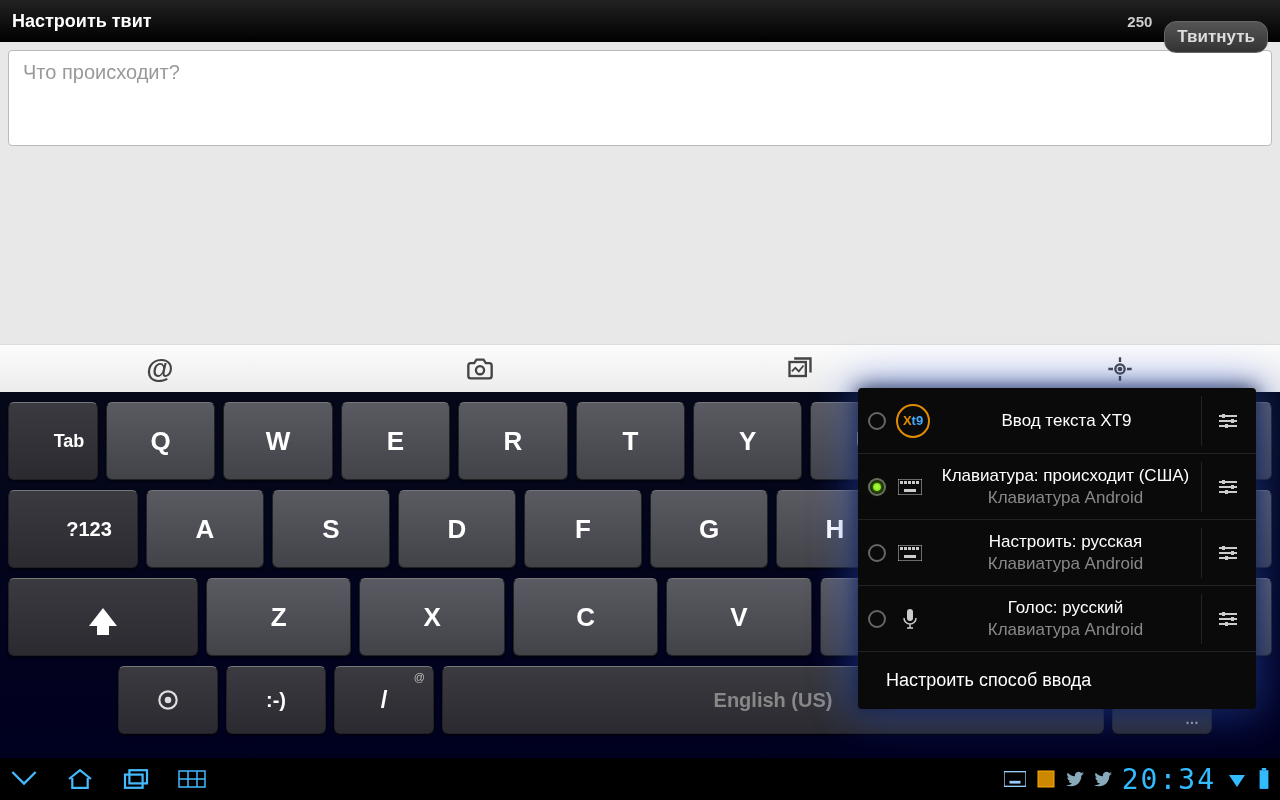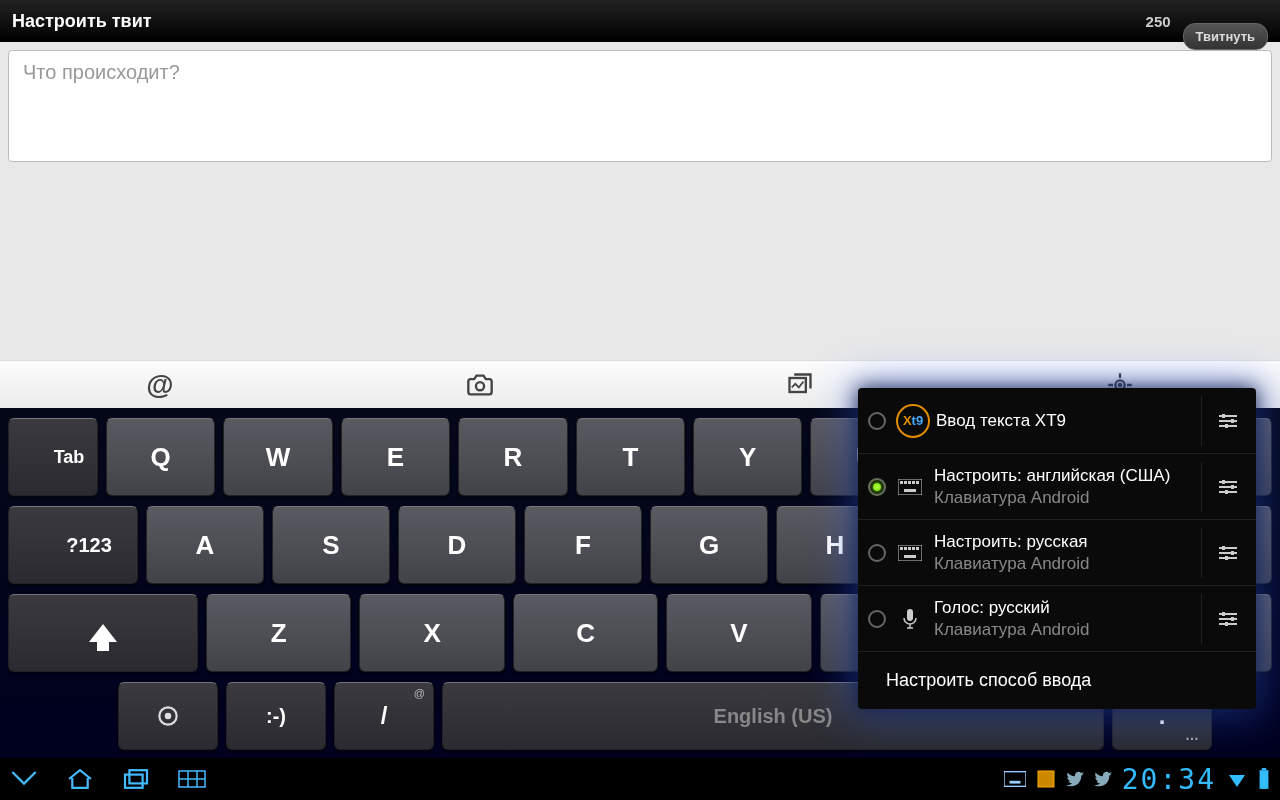--- a/index.html
+++ b/index.html
@@ -25,30 +25,30 @@
   font-size: 18px;
 }
 .header-right { display: flex; align-items: center; gap: 12px; }
 .char-count { color: #ccc; font-size: 15px; font-weight: bold; }
 .tweet-btn {
   background: linear-gradient(#555,#333);
   color: #ddd;
   border: 1px solid #666;
   border-radius: 12px;
   padding: 5px 12px;
-  font-size: 13px;
+  font-size: 17px;
   font-weight: bold;
   cursor: pointer;
   margin-top: 31px;
 }
 .compose {
   margin: 8px;
   border: 1px solid #bbb;
   border-radius: 4px;
-  height: 112px;
+  height: 96px;
   background: #fff;
   padding: 10px 14px;
 }
 .compose-placeholder { color: #999; font-size: 20px; }
 .midspace { height: 190px; background: #e8e8e8; }
 .toolbar {
   height: 48px;
   background: linear-gradient(#fcfcfc,#ececec);
   display: flex;
   border-top: 1px solid #ddd;
@@ -128,21 +128,21 @@
 .radio.selected::after {
   content:''; width:8px; height:8px; border-radius:50%;
   background: radial-gradient(#b6ff4a,#6adc00);
   box-shadow: 0 0 6px #8f0;
 }
 .method-icon {
   width: 28px; height:20px; margin-right:10px;
   display:flex; align-items:center; justify-content:center;
   color:#ccc; flex-shrink:0;
 }
-.method-text { flex:1; overflow:hidden;}
+.method-text { flex:1; overflow:hidden;text-align:center;}
 .method-title { color:#fff; font-size:17px; white-space:nowrap; overflow:hidden;}
 .method-sub { color:#888; font-size:17px; margin-top:2px;}
 .settings-divider { width:1px; background:#222; height:50px; margin:0 4px; }
 .settings-btn { width:44px; display:flex; align-items:center; justify-content:center; cursor:pointer; flex-shrink:0;}
 .settings-btn svg { width:24px; height:24px;}
 .popup-footer { padding: 18px 28px; color:#fff; font-size:18px; cursor:pointer;}
 .navbar {
   position: absolute;
   bottom:0; left:0; right:0;
   height: 42px;
@@ -288,21 +288,21 @@
           <rect x="0" y="0" width="24" height="16" fill="none" stroke="#ccc"></rect>
           <rect x="2" y="2" width="3" height="3" fill="#ccc"></rect>
           <rect x="6" y="2" width="3" height="3" fill="#ccc"></rect>
           <rect x="10" y="2" width="3" height="3" fill="#ccc"></rect>
           <rect x="14" y="2" width="3" height="3" fill="#ccc"></rect>
           <rect x="18" y="2" width="3" height="3" fill="#ccc"></rect>
           <rect x="6" y="10" width="12" height="3" fill="#ccc"></rect>
         </svg>
     </div>
     <div class="method-text">
-      <div class="method-title">Настроить: английская (США)</div>
+      <div class="method-title">Клавиатура: происходит (США)</div>
       <div class="method-sub">Клавиатура Android</div>
     </div>
     <div class="settings-divider"></div>
     <div class="settings-btn">
       <svg viewBox="0 0 24 24">
           <path d="M3 7h18M3 12h18M3 17h18" stroke="#ccc" stroke-width="2"></path>
           <rect x="6" y="5" width="3" height="4" fill="#ccc"></rect>
           <rect x="15" y="10" width="3" height="4" fill="#ccc"></rect>
           <rect x="9" y="15" width="3" height="4" fill="#ccc"></rect>
         </svg>

